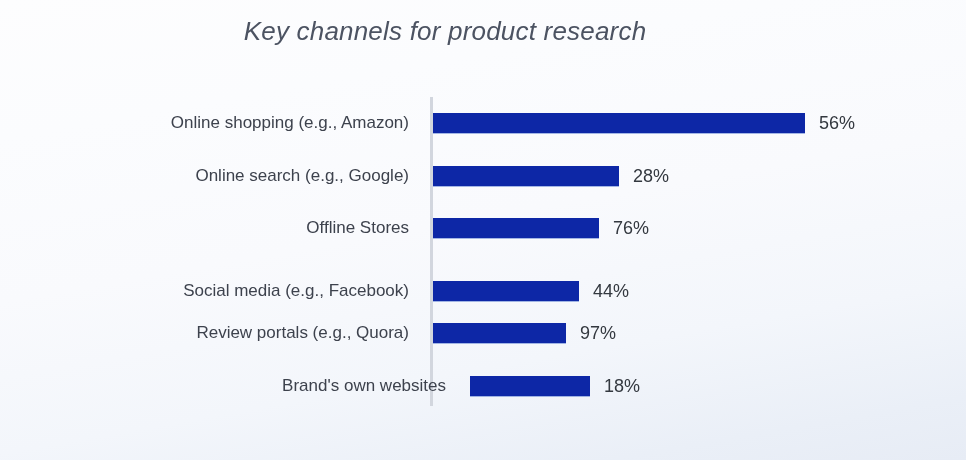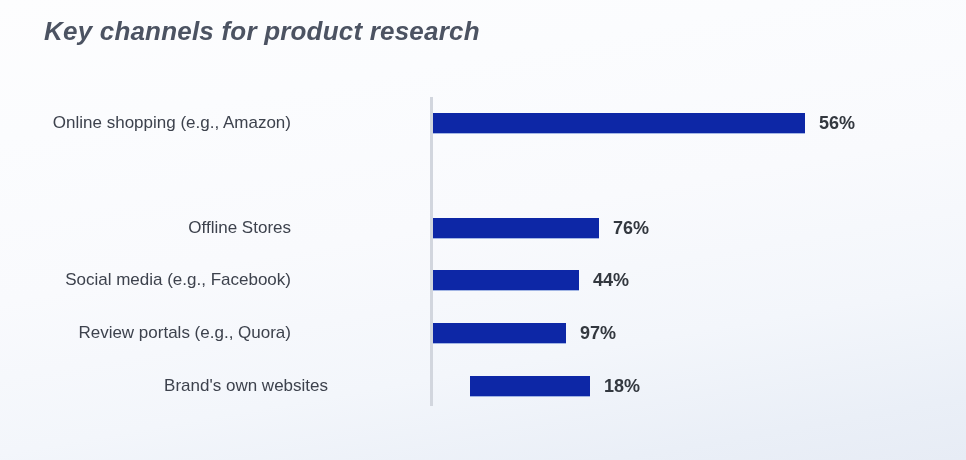--- a/index.html
+++ b/index.html
@@ -27,28 +27,27 @@
                 #e7ecf5 100%);
     box-sizing: border-box;
   }
 
   
   #chart-title {
     position: absolute;
     left: 0;
     top: 16px;
     width: 890px;
-    text-align: left;
+    text-align: center;
     font-size: 26px;
     font-style: italic;
-    font-weight: bold;
+    font-weight: normal;
     color: #4c5362;
     letter-spacing: 0.2px;
     white-space: nowrap;
-    padding-left: 44px;
   }
 
   
   #plot-area {
     position: absolute;
     left: 0;
     top: 97px;
     width: 966px;
     height: 310px;
   }
@@ -58,21 +57,21 @@
     left: 430px;
     top: 0px;
     width: 3px;
     height: 309px;
     background: #d2d6de;
   }
 
   .bar-row {
     position: absolute;
     left: 0;
-    width: 848px;
+    width: 966px;
     height: 20px;
   }
 
   .bar-label {
     position: absolute;
     right: 557px;      
     top: -2px;
     width: 420px;
     text-align: right;
     font-size: 17px;
@@ -91,21 +90,21 @@
   .bar-fill {
     height: 20px;
     background: #0d27a6;
     box-shadow: 0 1px 0 0 rgba(60,100,200,0.45);
   }
 
   .bar-value {
     position: absolute;
     top: -2px;
     font-size: 18px;
-    font-weight: bold;
+    font-weight: normal;
     color: #33383f;
     white-space: nowrap;
     line-height: 24px;
     text-align: center;
   }
 </style>
 </head>
 <body>
 
 <div id="chart-root">
@@ -115,28 +114,35 @@
   <div id="plot-area">
     <div id="axis-line"></div>
 
   <div class="bar-row" style="top: 16px;">
         <div class="bar-label">Online shopping  (e.g., Amazon)</div>
         <div class="bar-track" style="width: 372px;">
           <div class="bar-fill" style="width: 372px; background: rgb(13, 39, 166);"></div>
         </div>
         <div class="bar-value" style="left: 819px;">56%</div>
       </div>
+      <div class="bar-row" style="top: 68.6px;">
+        <div class="bar-label">Online search  (e.g., Google)</div>
+        <div class="bar-track" style="width: 186px;">
+          <div class="bar-fill" style="width: 186px; background: rgb(13, 39, 166);"></div>
+        </div>
+        <div class="bar-value" style="left: 633px;">28%</div>
+      </div>
       <div class="bar-row" style="top: 121.2px;">
         <div class="bar-label">Offline Stores</div>
         <div class="bar-track" style="width: 166px;">
           <div class="bar-fill" style="width: 166px; background: rgb(13, 39, 166);"></div>
         </div>
         <div class="bar-value" style="left: 613px;">76%</div>
       </div>
-      <div class="bar-row" style="top: 173px;">
+      <div class="bar-row" style="top: 184px;">
         <div class="bar-label">Social media (e.g., Facebook)</div>
         <div class="bar-track" style="width: 146px;">
           <div class="bar-fill" style="width: 146px; background: rgb(13, 39, 166);"></div>
         </div>
         <div class="bar-value" style="left: 593px;">44%</div>
       </div>
       <div class="bar-row" style="top: 226.4px;">
         <div class="bar-label">Review portals (e.g., Quora)</div>
         <div class="bar-track" style="width: 133px;">
           <div class="bar-fill" style="width: 133px; background: rgb(13, 39, 166);"></div>

